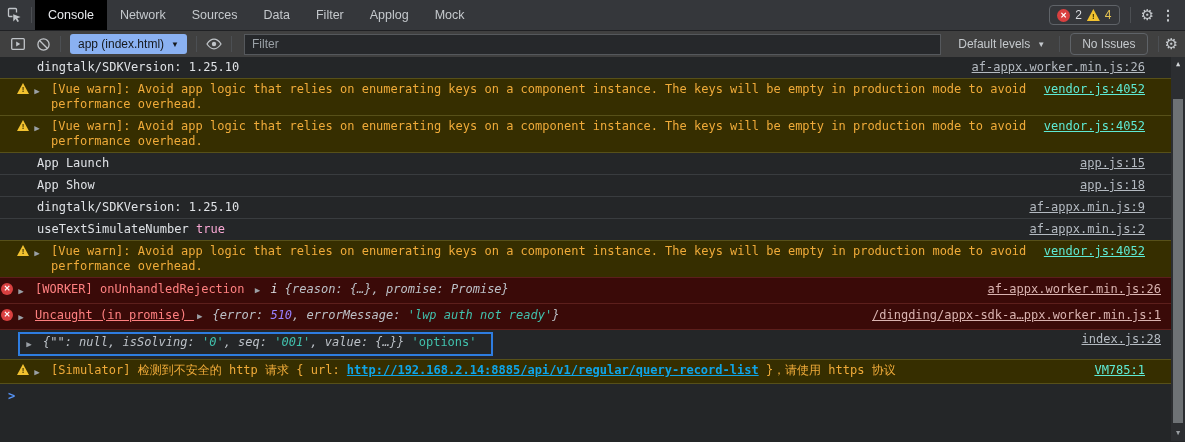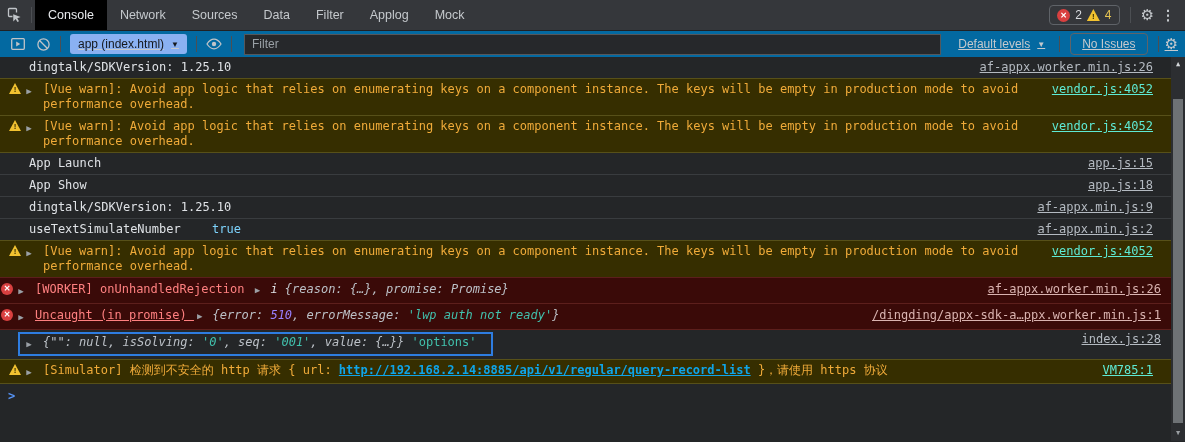--- a/index.html
+++ b/index.html
@@ -19,61 +19,61 @@
   .tab.active { background:#000; color:#e9ebee; }
   .tab-right { margin-left:auto; display:flex; align-items:center; gap:7px; padding-right:10px; }
   .badge-box { display:flex; align-items:center; gap:5px; border:1px solid #5f6368;
                border-radius:4px; padding:2px 7px; }
   .badge-num { font-size:12px; color:#dadce0; }
   .badge-num.warn-n { color:#e5c453; }
   .glyph { color:#c5c9cd; }
   .gear-g { font-size:15px; }
   .dots-g { font-size:14px; font-weight:bold; letter-spacing:0; }
   
-  .toolbar2 { height:27px; background:#0369a1; display:flex; align-items:center;
-              gap:3px; padding:0 7px; border-top:1px solid #202124; color:#c5c9cd;text-decoration:underline; }
+  .toolbar2 { height:27px; background:#404040; display:flex; align-items:center;
+              gap:3px; padding:0 7px; border-top:1px solid #202124; color:#c5c9cd; }
   .tbtn { width:22px; height:22px; display:flex; align-items:center; justify-content:center; }
   .ctx-select { background:#8ab1f2; color:#15181c; font-size:12px; border-radius:3px;
                 padding:3px 8px; display:flex; align-items:center; gap:7px; margin:0 3px; }
   .ctx-caret { font-size:8px; }
   .filter-wrap { flex:1; margin:0 6px; }
   input.filter { width:100%; height:21px; background:#26282b; border:1px solid #55585c;
                  color:#c7cbcf; font-size:12px; padding:0 7px; outline:none;
                  font-family:"Liberation Sans",sans-serif; }
   input.filter::placeholder { color:#9aa0a6; }
   .levels { display:flex; align-items:center; gap:7px; font-size:12px; padding:0 8px; white-space:nowrap; }
   .levels .ctx-caret { color:#c5c9cd; }
   .no-issues { border:1px solid #5f6368; border-radius:4px; padding:3px 11px;
                font-size:12px; white-space:nowrap; margin:0 4px; }
   
   .console { position:relative; height:384px; background:#242628;
              font-family:"DejaVu Sans Mono",monospace; font-size:12px; color:#dfe2e6; }
   .msgs { padding-right:14px; }
   .msg-row { display:flex; align-items:flex-start; border-bottom:1px solid #393c3f;
-             padding:3px 8px; line-height:15px; }
+             padding:3px 16px; line-height:15px; }
   .msg-row.warn { background:#362e00; border-bottom-color:#575019; border-top:1px solid #575019;
                   margin-top:-1px; color:#f0ab39; }
   .msg-row.error { background:#3a0a08; border-bottom-color:#5c1f1c; border-top:1px solid #5c1f1c;
                    margin-top:-1px; color:#ff8080; padding:4px 0; }
   .lead { display:flex; align-items:flex-start; min-width:0; }
   .msg-icon { width:14px; flex:0 0 14px; display:flex; justify-content:center; padding-top:1px; }
   .expander { width:14px; flex:0 0 14px; color:#9aa0a6; font-size:9px; text-align:center;
               padding-top:2px; cursor:pointer; }
   .msg-text { flex:0 1 auto; white-space:pre-wrap; margin-left:7px; word-break:break-word; }
   .msg-link { margin-left:auto; padding:0 10px 0 16px; white-space:nowrap;
               text-decoration:underline; color:#b4bac1; cursor:pointer; }
   .warn  .msg-link { color:#5eead4; }
   .error .msg-link { color:#d9b3b0; }
   .msg-row.selected { padding:2px 0 3px; }
   .msg-row.selected .lead { border:2px solid #2e7de1; margin-left:18px; padding:1px 14px 2px 2px; }
   
   .p-w  { color:#dfe2e6; }
   .p-g  { color:#84898f; }
   .p-s  { color:#41c1ad; }
-  .p-n  { color:#7dd3fc;margin-left:24px; }
+  .p-n  { color:#f9a8d4; }
   .p-wt { }
   .p-wu { color:#0ea5e9; font-weight:bold; text-decoration:underline; }
   .p-et { }
   .p-eu { text-decoration:underline; }
   .p-iw { font-style:italic; color:#dfe2e6; }
   .p-ig { font-style:italic; color:#bcc1c7; }
   .p-is { font-style:italic; color:#41c1ad; }
   .p-in { font-style:italic; color:#9980ff; }
   .p-tri{ color:#9b9fa4; font-size:9px; padding:0 3px; font-style:normal; }
   

